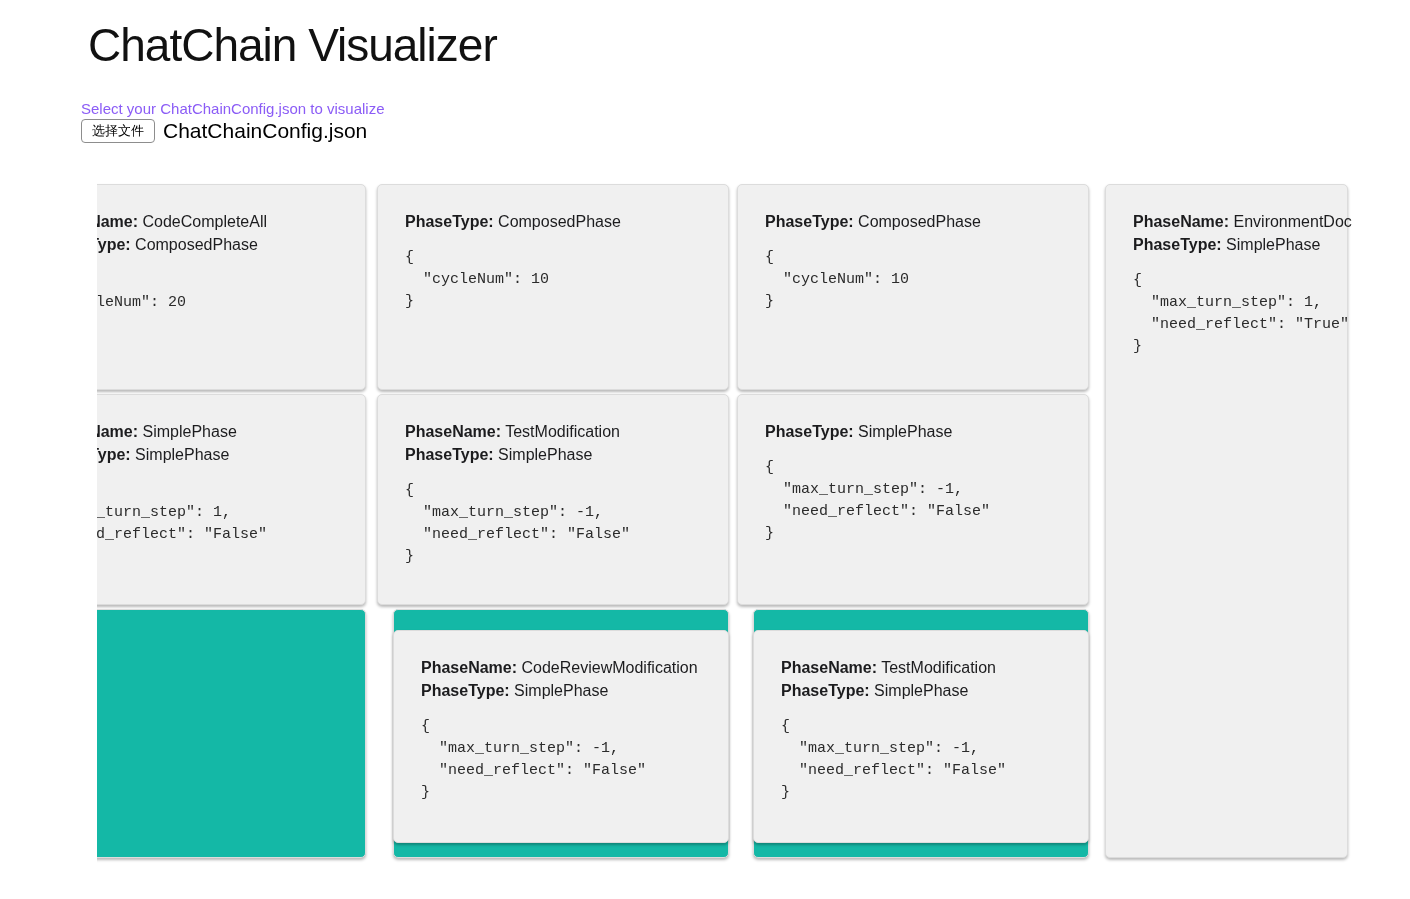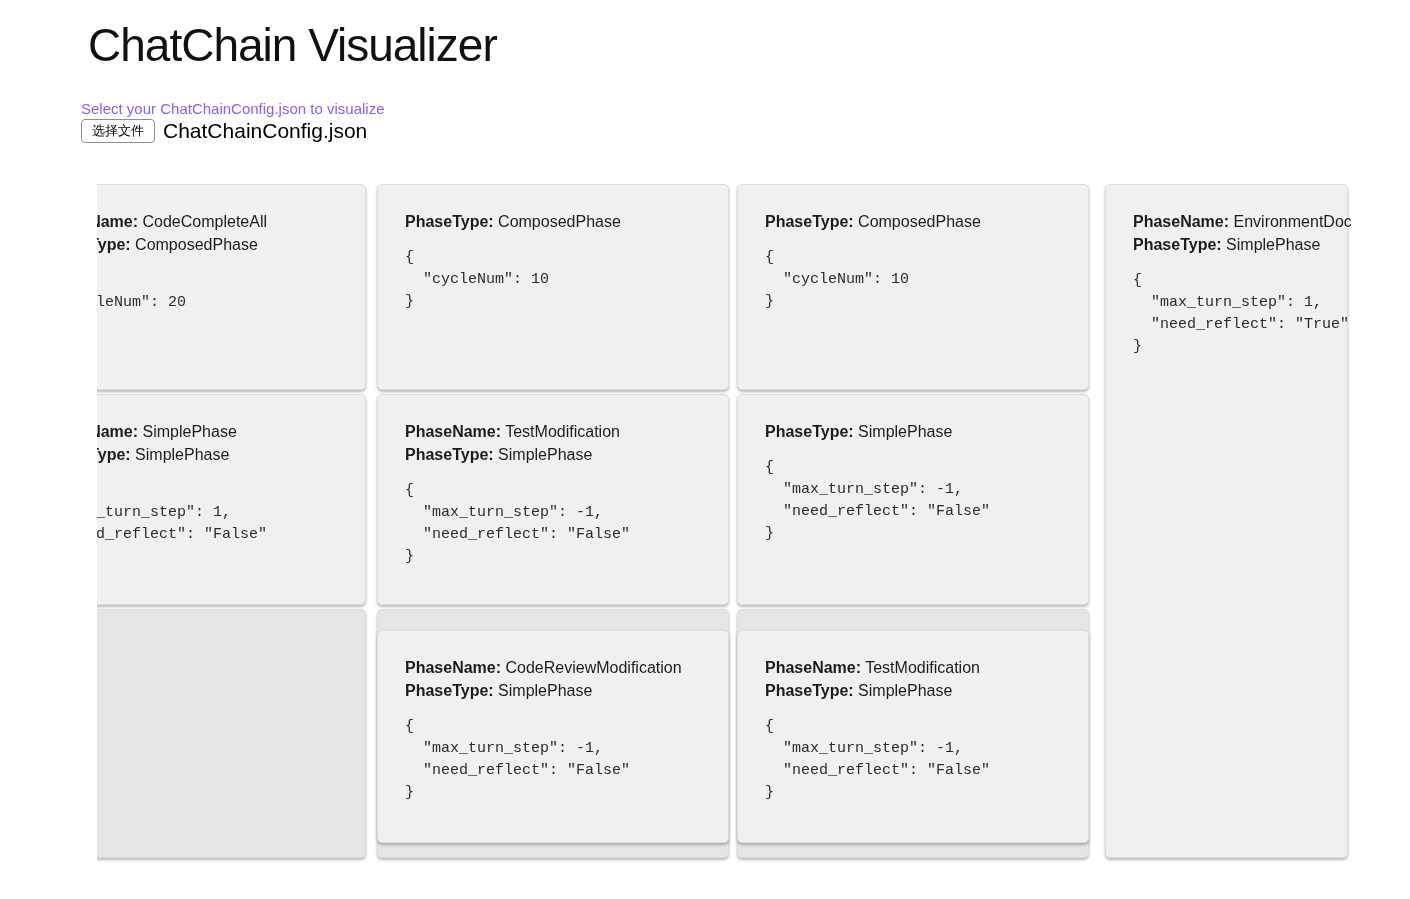--- a/index.html
+++ b/index.html
@@ -19,22 +19,22 @@
   .col1,.col2,.col3{width:352px;}
   .col4{width:243px;padding-left:8px;}
   .col1{margin-right:11px;}
   .col2,.col3{margin-right:8px;}
 
   .card{box-sizing:border-box;background:#f0f0f0;border:1px solid #dcdcdc;border-radius:5px;
         box-shadow:0 2px 3px rgba(0,0,0,0.28);padding:25px 27px;}
   .h206{height:206px;margin-bottom:4px;}
   .h211{height:211px;margin-bottom:4px;}
   .h674{height:674px;}
-  .underlay{box-sizing:border-box;position:relative;height:249px;background:#e5e5e5;
-            border:1px solid #dcdcdc;border-radius:5px;box-shadow:0 2px 3px rgba(0,0,0,0.28);}
+  .underlay{box-sizing:border-box;position:relative;height:249px;background:#14b8a6;
+            border:1px solid #dcdcdc;border-radius:5px;box-shadow:0 2px 3px rgba(0,0,0,0.28);margin-left:16px;}
   .inner{position:absolute;top:20px;left:-1px;right:-1px;height:213px;}
 
   .hline{font-size:16px;line-height:23px;color:#1c1c1e;white-space:nowrap;}
   .b{font-weight:700;}
   .json{margin:14px 0 0 0;font-family:"Liberation Mono",monospace;font-size:15px;line-height:22px;
         color:#2b2b2b;white-space:pre;}
 </style>
 </head>
 <body>
 

